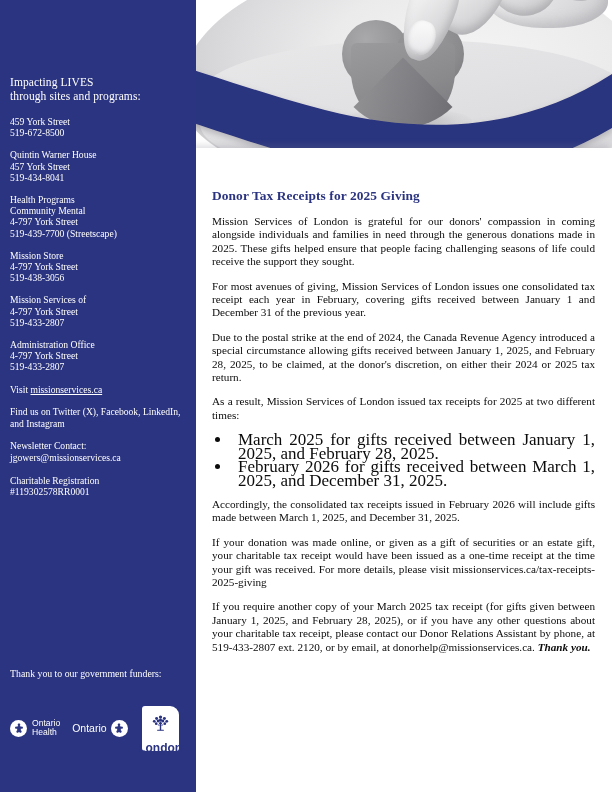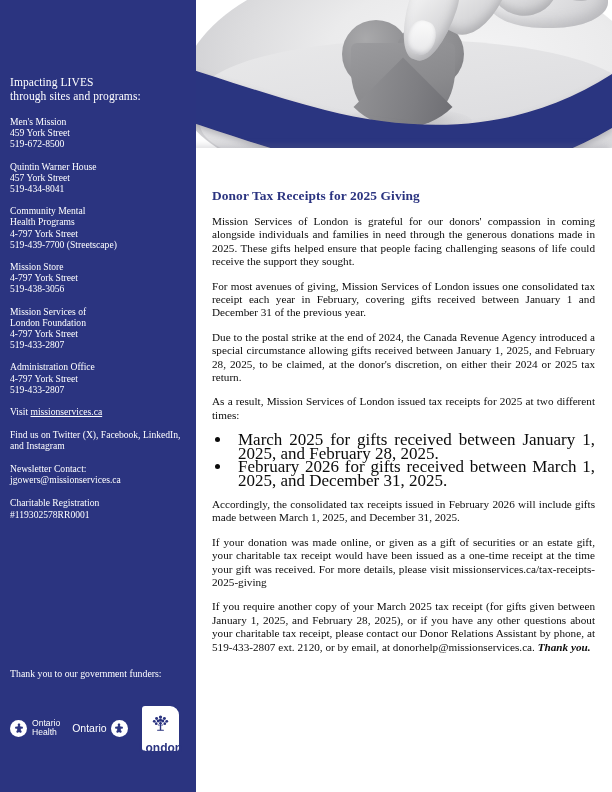--- a/index.html
+++ b/index.html
@@ -214,48 +214,46 @@
 
 <aside id="sidebar">
   <div class="side-inner">
 
     <div class="impact-title">
       <div>Impacting LIVES</div>
       <div>through sites and programs:</div>
     </div>
 
     <div class="site">
-      <div class="site-name">Men's Mission</div>
       <div class="site-line">459 York Street</div>
       <div class="site-line">519-672-8500</div>
     </div>
 
 
     <div class="site">
       <div class="site-name">Quintin Warner House</div>
       <div class="site-line">457 York Street</div>
       <div class="site-line">519-434-8041</div>
     </div>
 
     <div class="site">
+      <div class="site-name">Health Programs</div>
       <div class="site-name">Community Mental</div>
-      <div class="site-name">Health Programs</div>
       <div class="site-line">4-797 York Street</div>
       <div class="site-line">519-439-7700 (Streetscape)</div>
     </div>
 
     <div class="site">
       <div class="site-name">Mission Store</div>
       <div class="site-line">4-797 York Street</div>
       <div class="site-line">519-438-3056</div>
     </div>
 
     <div class="site">
       <div class="site-name">Mission Services of</div>
-      <div class="site-name">London Foundation</div>
       <div class="site-line">4-797 York Street</div>
       <div class="site-line">519-433-2807</div>
     </div>
 
     <div class="site">
       <div class="site-name">Administration Office</div>
       <div class="site-line">4-797 York Street</div>
       <div class="site-line">519-433-2807</div>
     </div>
 

